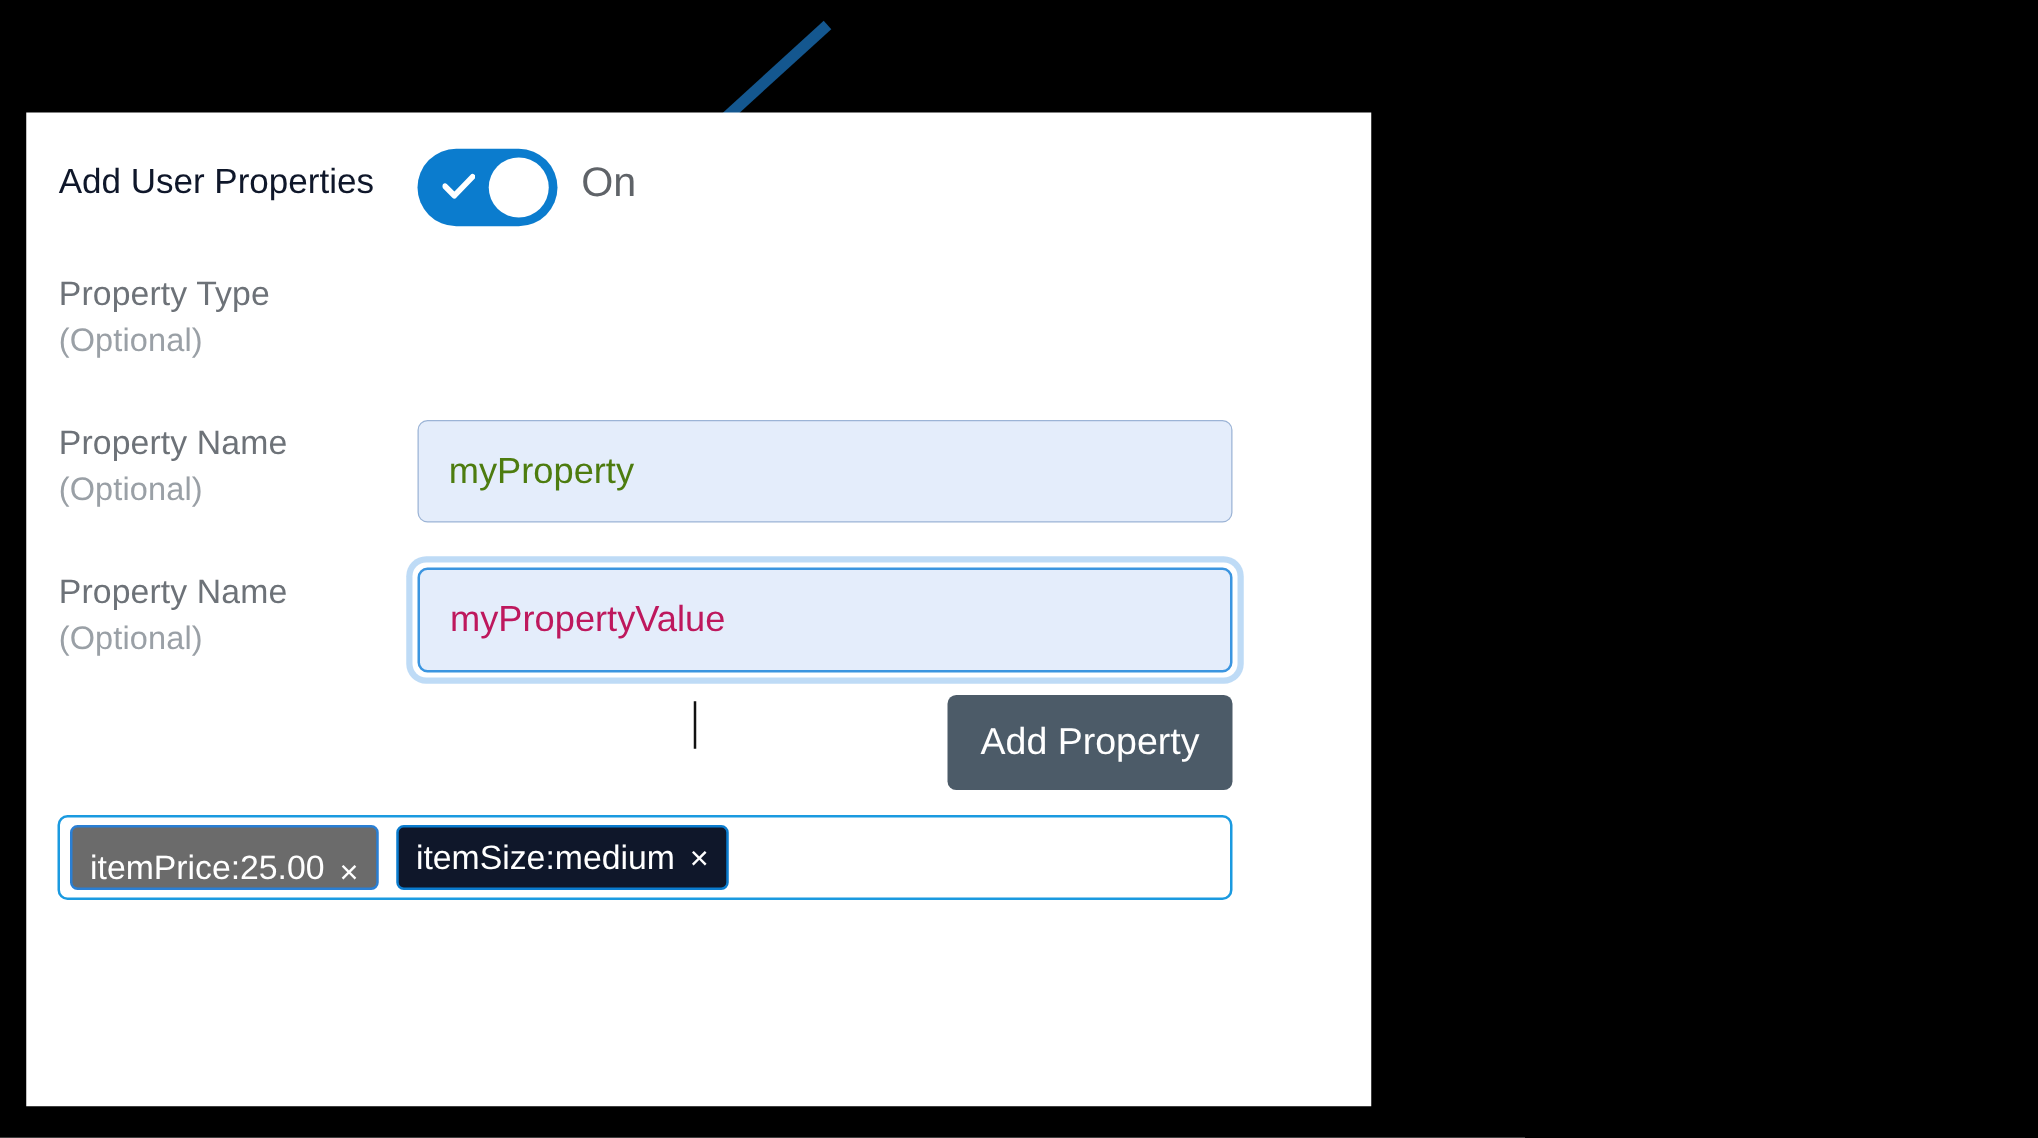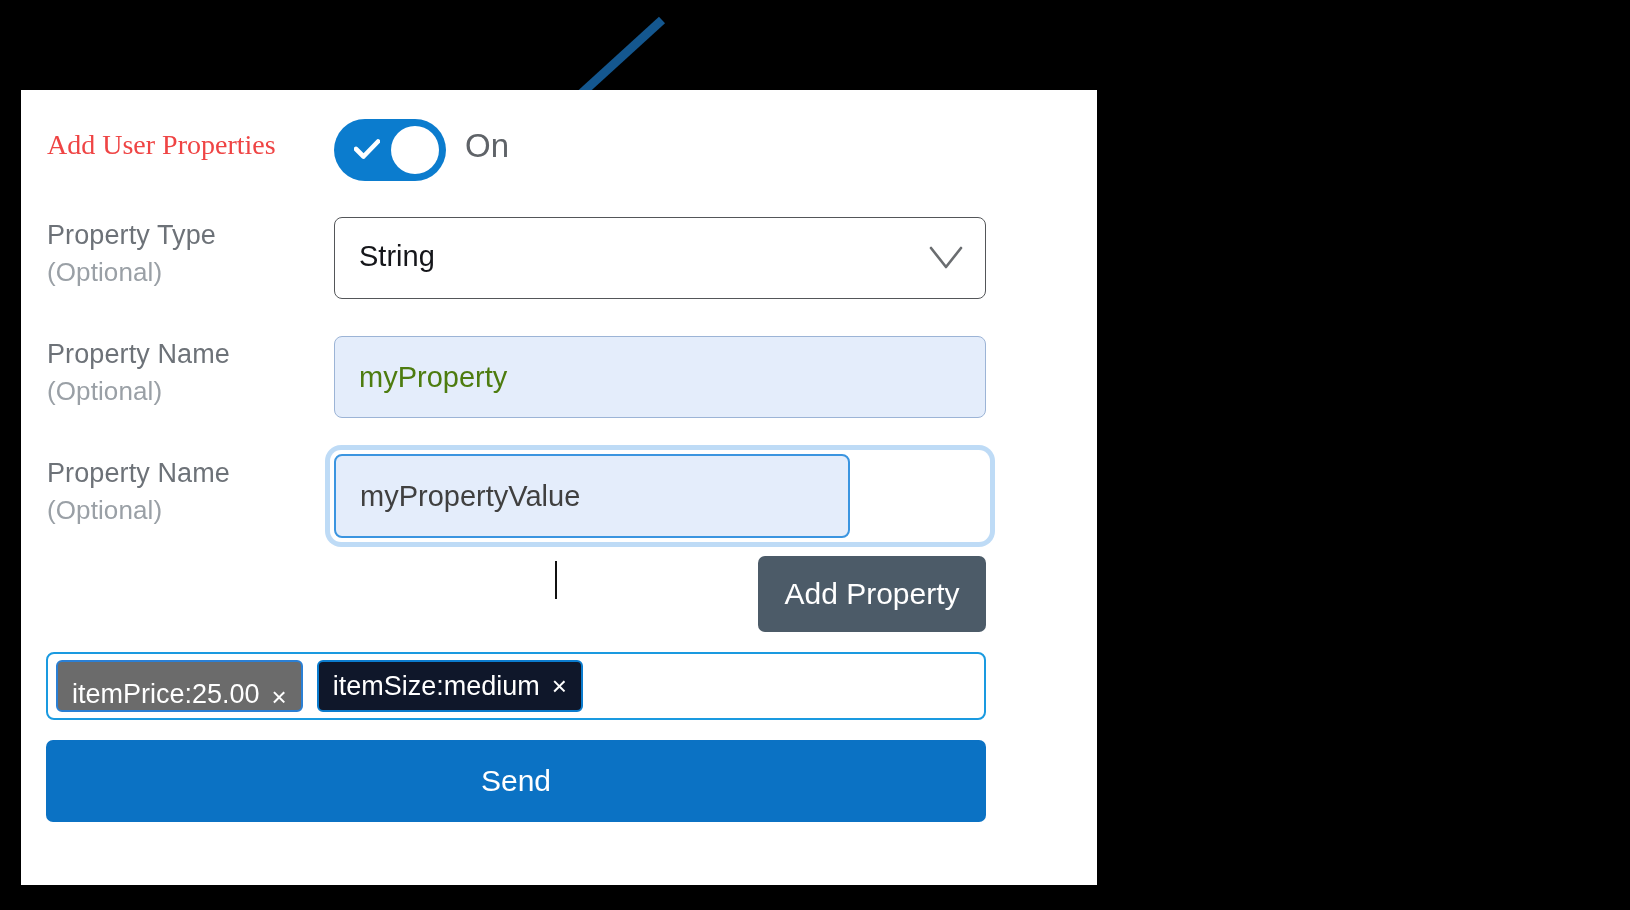--- a/index.html
+++ b/index.html
@@ -48,24 +48,23 @@
     position: absolute;
     left: 0;
     top: 23px;
     height: 70px;
     width: 100%;
   }
   #toggle-label {
     position: absolute;
     left: 26px;
     top: 16px;
-    color: #ef4444;
+    color: #0f172a;
     font-size: 28px;
     white-space: nowrap;
-    font-family: Liberation Serif, serif;
   }
   #toggle-switch {
     position: absolute;
     left: 313px;
     top: 6px;
     width: 112px;
     height: 62px;
     background: #0b7cce;
     border-radius: 31px;
     cursor: pointer;
@@ -152,29 +151,29 @@
     top: 360px;
     width: 660px;
     height: 92px;
     border-radius: 11px;
     box-shadow: 0 0 0 5px rgba(110,176,236,0.45);
   }
   #value-input {
     position: absolute;
     left: 4px;
     top: 4px;
-    width: 516px;
+    width: 652px;
     height: 84px;
     box-sizing: border-box;
     border: 2.2px solid #3b95e0;
     border-radius: 8px;
     background: #e4edfb;
     font-family: "Liberation Sans", sans-serif;
     font-size: 29px;
-    color: #404040;
+    color: #be185d;
     padding: 0 24px;
     outline: none;
     caret-color: #000;
   }
   #value-caret {
     position: absolute;
     left: 534px;
     top: 471px;
     width: 2px;
     height: 38px;
@@ -288,26 +287,20 @@
     </div>
 
     <div id="toggle-state">On</div>
   </div>
 
   <div class="field-label" id="type-label">
     <span>Property Type</span>
     <span class="optional">(Optional)</span>
   </div>
 
-  <div id="select-box">
-    <div id="select-value">String</div>
-    <svg id="select-chevron" viewBox="0 0 34 26" xmlns="http://www.w3.org/2000/svg">
-      <path d="M 2 3 L 17 22 L 32 3" stroke="#6a6d70" stroke-width="2.6" fill="none" stroke-linecap="round" stroke-linejoin="round"></path>
-    </svg>
-  </div>
 
   <div class="field-label" id="name-label">
     <span>Property Name</span>
     <span class="optional">(Optional)</span>
   </div>
   <input id="name-input" type="text" value="myProperty" style="">
 
   <div class="field-label" id="value-label">
     <span>Property Name</span>
     <span class="optional">(Optional)</span>
@@ -323,15 +316,14 @@
     <span class="tag grey">
       <span>itemPrice:25.00</span>
       <span class="tag-remove">×</span>
     </span>
     <span class="tag blue">
       <span>itemSize:medium</span>
       <span class="tag-remove">×</span>
     </span>
   </div>
 
-  <button id="send-btn">Send</button>
 
 </div>
 
 </body></html>

